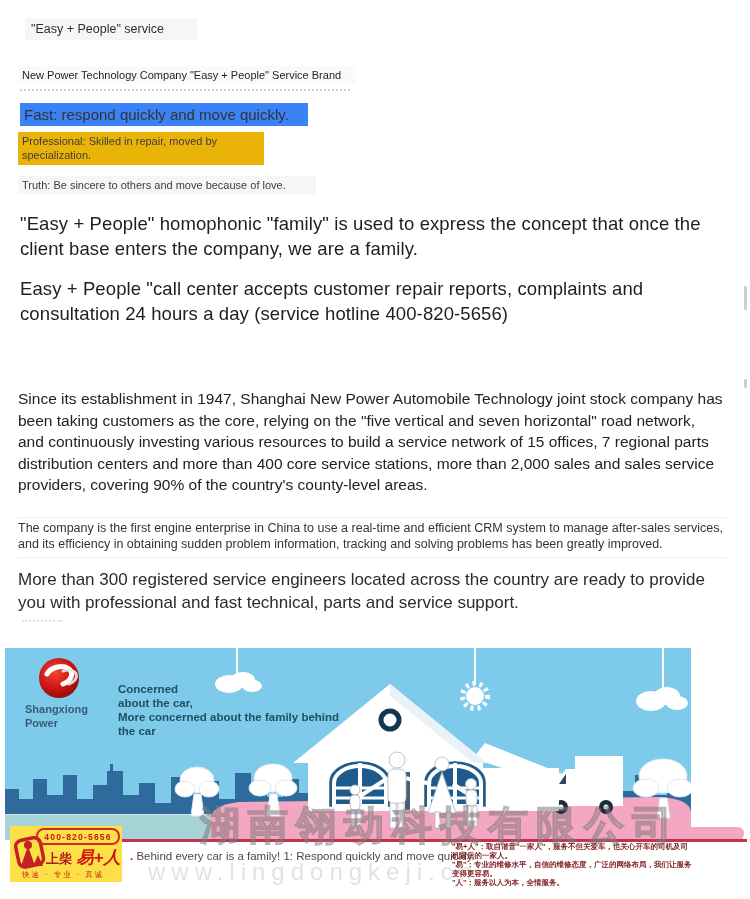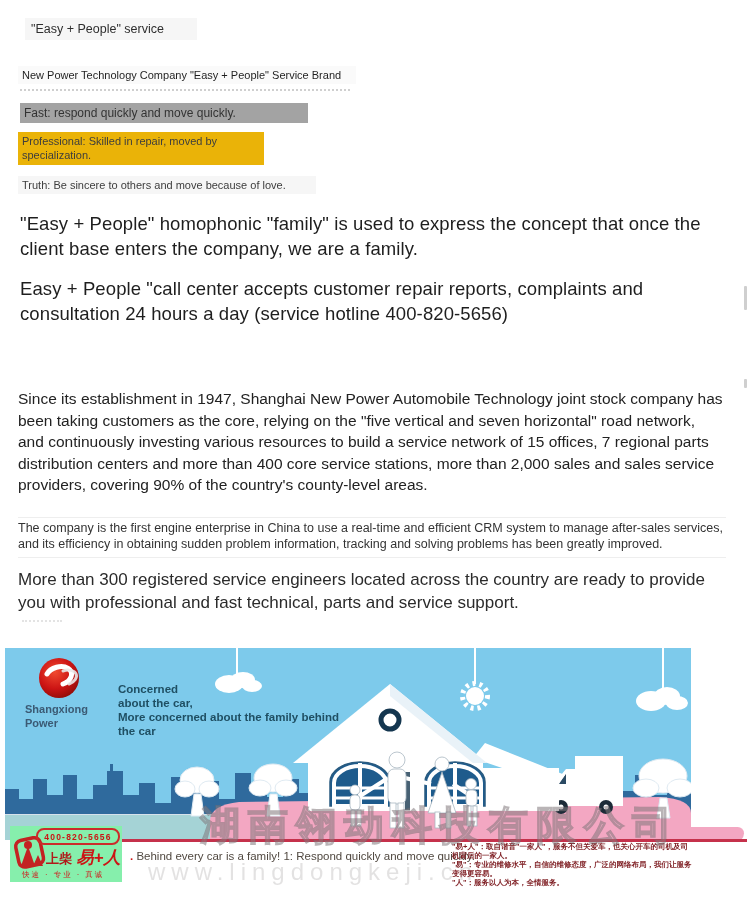--- a/index.html
+++ b/index.html
@@ -7,42 +7,42 @@
     --red:#cc2222; --line_red:#c5314b; --navy:#14456e; --slogan:#1f4f63;
   }
   html,body{margin:0;padding:0;background:#fff;}
   body{font-family:"Liberation Sans",sans-serif;color:#222;}
   #page{position:relative;width:750px;height:899px;background:#fff;overflow:hidden;}
   .abs{position:absolute;}
   .softbox{background:#f6f6f6;}
   .title{left:25px;top:18px;width:160px;padding:4px 6px;font-size:12.5px;color:#2e2e2e;}
   .subtitle{left:18px;top:66px;width:330px;padding:3px 4px;font-size:11px;color:#1f1f1f;background:#fafafa;}
   .dotted-line{left:20px;top:89px;width:330px;height:0;border-top:2px dotted #c4c4c4;opacity:.8;}
-  .fast{left:20px;top:103px;width:280px;padding:3px 4px;font-size:12px;color:#333;background:#a3a3a3;}
+  .fast{left:20px;top:103px;width:280px;padding:3px 4px;font-size:15px;color:#333;background:#3b82f6;}
   .professional{left:18px;top:132px;width:238px;padding:3px 4px;font-size:11px;line-height:13.5px;color:#3d3d3d;background:#eab308;}
   .truth{left:18px;top:176px;width:290px;padding:3px 4px;font-size:11px;color:#3d3d3d;background:#f6f6f6;}
   .p-large{left:20px;width:694px;font-size:18.5px;line-height:25px;color:#1e1e1e;letter-spacing:.1px;}
   .p1{top:211px;}
   .p2{top:276px;width:676px;}
   .p3{left:18px;top:388px;width:706px;font-size:15.5px;line-height:21.5px;color:#222;}
   .p4{left:18px;top:517px;width:708px;font-size:12.5px;line-height:15.5px;color:#333;border-top:1px solid #eee;border-bottom:1px solid #eee;padding:3px 0 5px;}
   .p5{left:18px;top:568px;width:694px;font-size:17px;line-height:23px;color:#2b2b2b;}
   .smudge{left:22px;top:620px;width:40px;border-top:2px dotted #d8d8d8;opacity:.7;}
   .edge-tick{width:3px;background:#cfcfcf;border-radius:1px;}
   
   .banner{left:5px;top:648px;width:686px;height:192px;}
   .banner-logo-text{left:20px;top:54px;font-size:11px;font-weight:600;color:#3b5a74;line-height:14px;}
   .banner-slogan{left:113px;top:34px;font-size:11.5px;font-weight:700;color:var(--slogan);line-height:14px;}
   .wm1{left:200px;top:798px;font-size:40px;font-weight:700;letter-spacing:8px;white-space:nowrap;
        color:rgba(255,255,255,0.12);-webkit-text-stroke:1.3px rgba(115,105,110,0.5);z-index:5;}
   .wm2{left:148px;top:850px;font-size:24px;letter-spacing:6px;color:rgba(155,150,152,0.28);z-index:1;white-space:nowrap;margin-top:8px;}
   .pink-ext{left:688px;top:827px;width:56px;height:15px;background:var(--pink);border-radius:0 10px 14px 0;}
   
   .red-line{left:110px;top:839px;width:637px;height:2.5px;background:var(--line_red);z-index:2;}
-  .footer-logo{left:10px;top:826px;width:112px;height:56px;background:#86efac;z-index:3;}
+  .footer-logo{left:10px;top:826px;width:112px;height:56px;background:#fde047;z-index:3;}
   .phone-box{position:absolute;left:26px;top:2px;width:80px;height:13px;border:2px solid #cc2b2b;border-radius:8px;
              display:flex;align-items:center;justify-content:center;}
   .phone{font-size:8.5px;font-weight:700;color:#cc1414;letter-spacing:1.2px;white-space:nowrap;}
   .mark-svg{position:absolute;left:2px;top:8px;}
   .brand-row{position:absolute;left:36px;top:20px;white-space:nowrap;}
   .brand-prefix{font-size:13px;font-weight:700;color:#b01a1a;}
   .brand-name{font-size:17px;font-weight:700;color:#cc1414;font-style:italic;}
   .brand-values{position:absolute;left:12px;top:44px;font-size:7.5px;color:#cc2222;letter-spacing:2px;white-space:nowrap;}
   .tagline{left:118px;top:850px;font-size:11.5px;color:#514941;z-index:4;margin-left:12px;}
   .tagline .dot{color:#cc1414;font-weight:700;}

